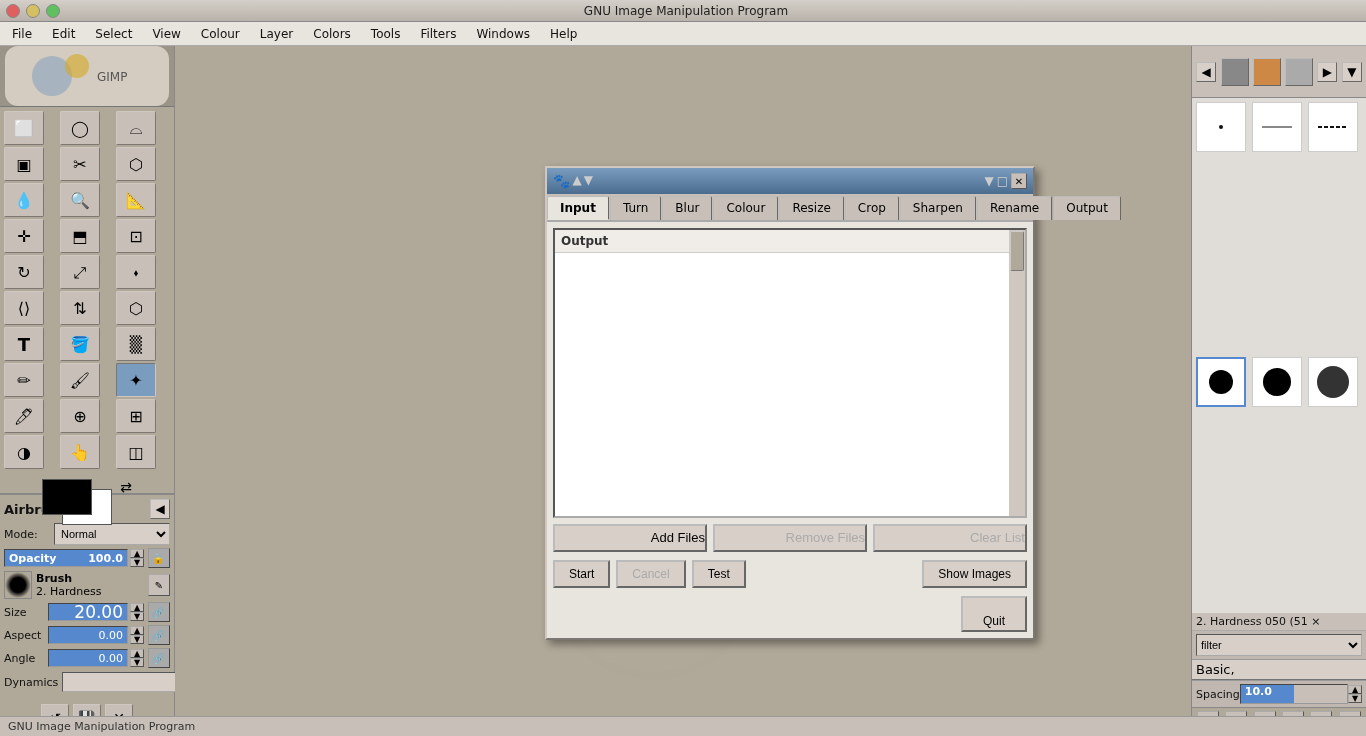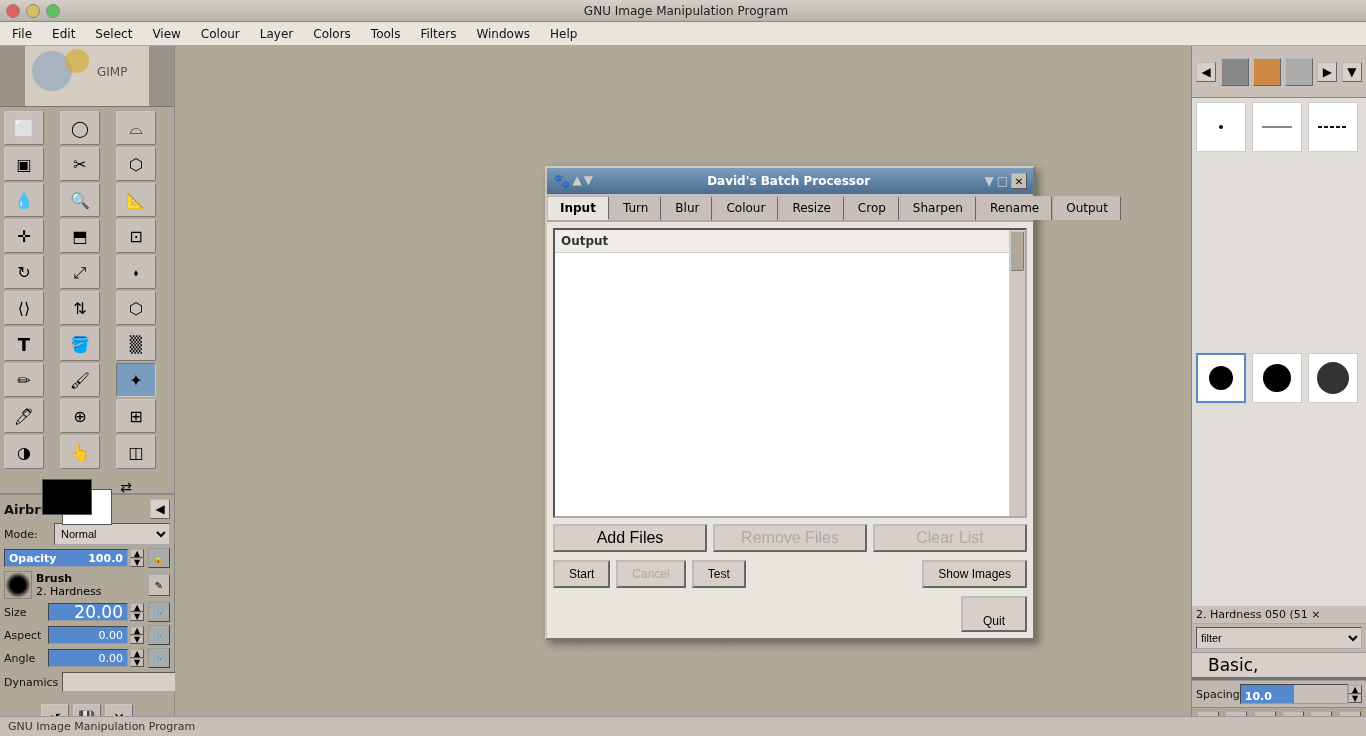--- a/index.html
+++ b/index.html
@@ -67,26 +67,26 @@
     }
     .tool-header {
       height: 68px;
       background: #9a9388;
       display: flex;
       align-items: center;
       justify-content: center;
       border-bottom: 1px solid #777;
     }
     .tool-logo {
-      width: 124px;
+      width: 164px;
       height: 60px;
       background: #d4ccc0;
-      border-radius: 0;
-      display: flex;
-      align-items: flex-start;
+      border-radius: 13px;
+      display: flex;
+      align-items: center;
       justify-content: center;
       font-size: 10px;
       color: #555;
     }
     .tool-grid {
       display: grid;
       grid-template-columns: repeat(3, 1fr);
       gap: 2px;
       padding: 4px;
     }
@@ -307,22 +307,22 @@
       gap: 6px;
       margin-top: 6px;
       justify-content: space-between;
     }
     .file-btn {
       flex: 1;
       height: 28px;
       background: #d8d0c8;
       border: 2px outset #bbb;
       cursor: pointer;
-      font-size: 16px;
-      text-align: center;
+      font-size: 13px;
+      text-align: right;
       line-height: 24px;
     }
     .file-btn.disabled { color: #aaa; cursor: default; }
 
     
     .processing-section {
       margin-top: 6px;
     }
     .processing-label {
       font-size: 12px;
@@ -540,41 +540,41 @@
       background: white;
       border: 1px solid #ccc;
       display: flex;
       align-items: center;
       justify-content: center;
       cursor: pointer;
     }
     .brush-cell.active { border: 2px solid #5588cc; }
 
     .brush-basic-label {
-      padding: 2px 16px;
-      font-size: 17px;
-      background: #d8d0c8;
-      border-bottom: 3px solid #737373;
+      padding: 2px 4px;
+      font-size: 13px;
+      background: #d8d0c8;
+      border-bottom: 1px solid #737373;
     }
 
     .brush-spacing-row {
       display: flex;
       align-items: center;
       padding: 3px 4px;
       gap: 0;
       background: #c0b8b0;
       border-top: 1px solid #999;
     }
     .brush-spacing-bar {
       flex: 1;
       height: 20px;
       background: linear-gradient(to right, #5588cc 50%, #c8c0b8 50%);
       border: 1px inset #999;
       display: flex;
-      align-items: flex-end;
+      align-items: flex-start;
       padding: 0 4px;
     }
     .brush-spacing-label { font-size: 11px; color: #111; }
     .brush-spacing-val { font-size: 11px; color: white; font-weight: bold; }
 
     .brush-panel-actions {
       display: flex;
       justify-content: space-around;
       padding: 3px 2px;
       background: #b0a898;
@@ -782,21 +782,20 @@
     </div>
 
     <div class="dialog">
 
       <div class="dialog-title-bar">
         <div class="dialog-icon-left">
           <span style="color:#aad4ff;font-size:14px;">🐾</span>
           <span style="color:#ccc;font-size:12px;">▲</span>
           <span style="color:#ccc;font-size:12px;">▼</span>
         </div>
-        <span class="dialog-title">David's Batch Processor</span>
         <div class="dialog-controls">
           <span style="color:#ccc;font-size:12px;">▼</span>
           <span style="color:#ccc;font-size:12px;">□</span>
           <div class="dialog-btn">✕</div>
         </div>
       </div>
 
       <div class="dialog-tabs">
         <div class="tab active">Input</div>
         <div class="tab">Turn</div>

